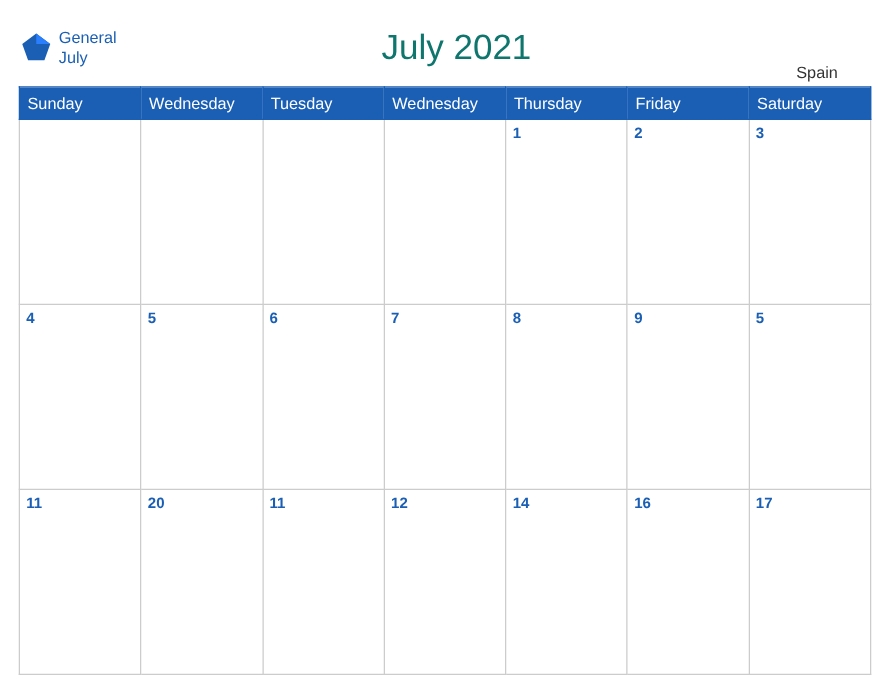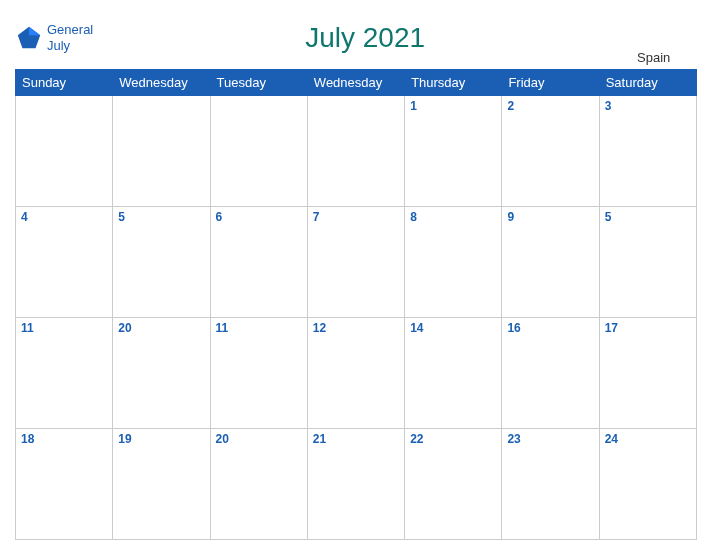--- a/index.html
+++ b/index.html
@@ -168,37 +168,14 @@
         <td>
           <span class="date-number">14</span>
         </td>
         <td>
           <span class="date-number">16</span>
         </td>
         <td>
           <span class="date-number">17</span>
         </td>
       </tr>
-      <tr>
-        <td>
-          <span class="date-number">18</span>
-        </td>
-        <td>
-          <span class="date-number">19</span>
-        </td>
-        <td>
-          <span class="date-number">20</span>
-        </td>
-        <td>
-          <span class="date-number">21</span>
-        </td>
-        <td>
-          <span class="date-number">22</span>
-        </td>
-        <td>
-          <span class="date-number">23</span>
-        </td>
-        <td>
-          <span class="date-number">24</span>
-        </td>
-      </tr>
     </tbody>
 </table>
 
 </body></html>

